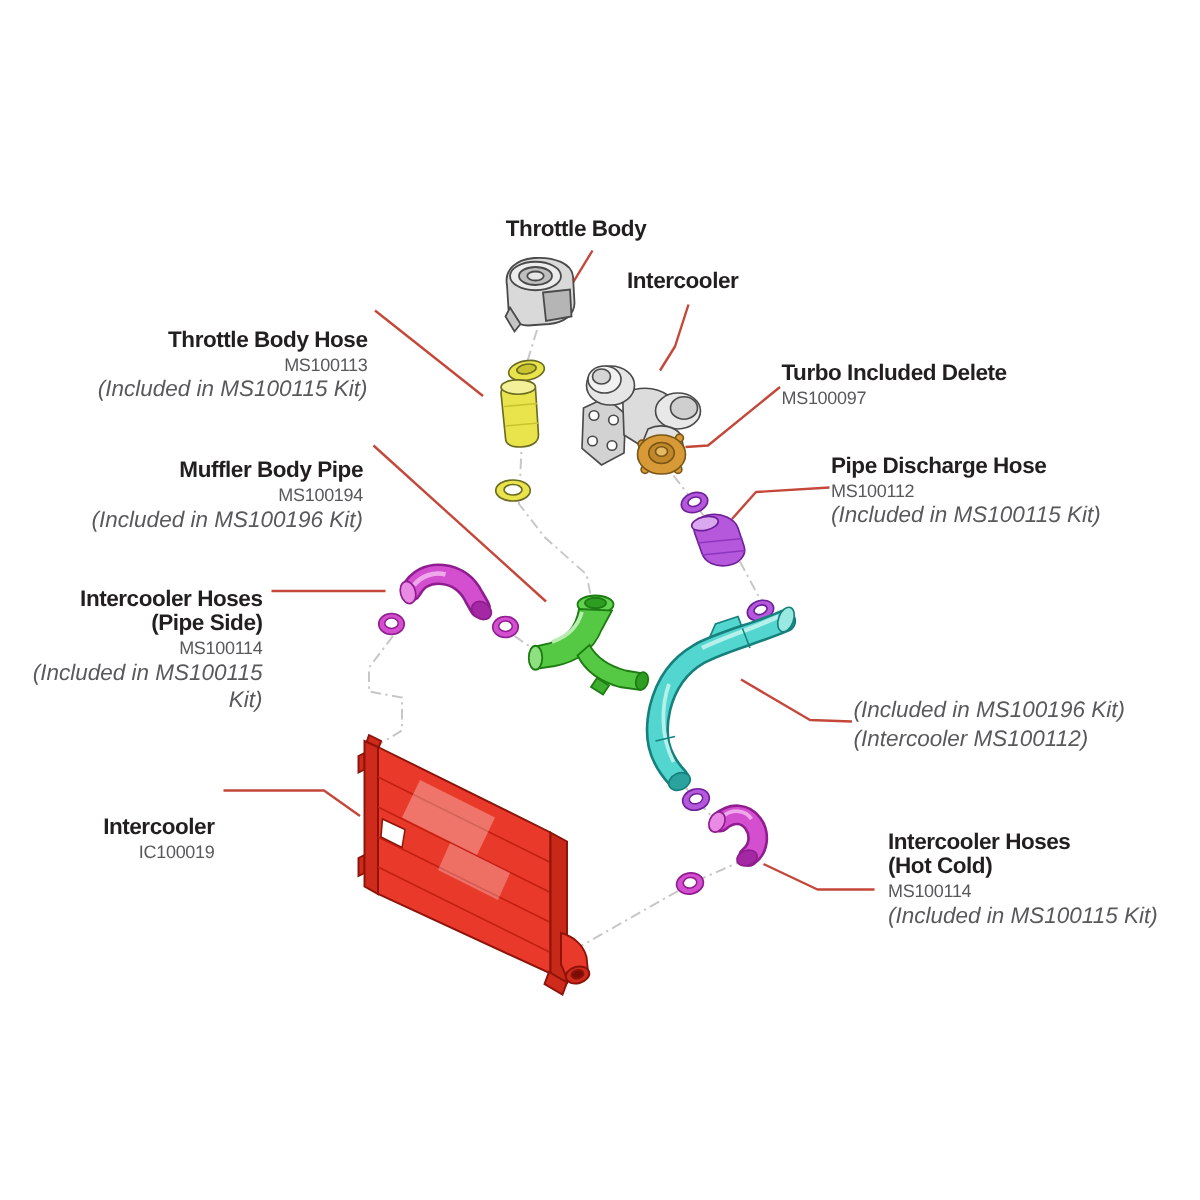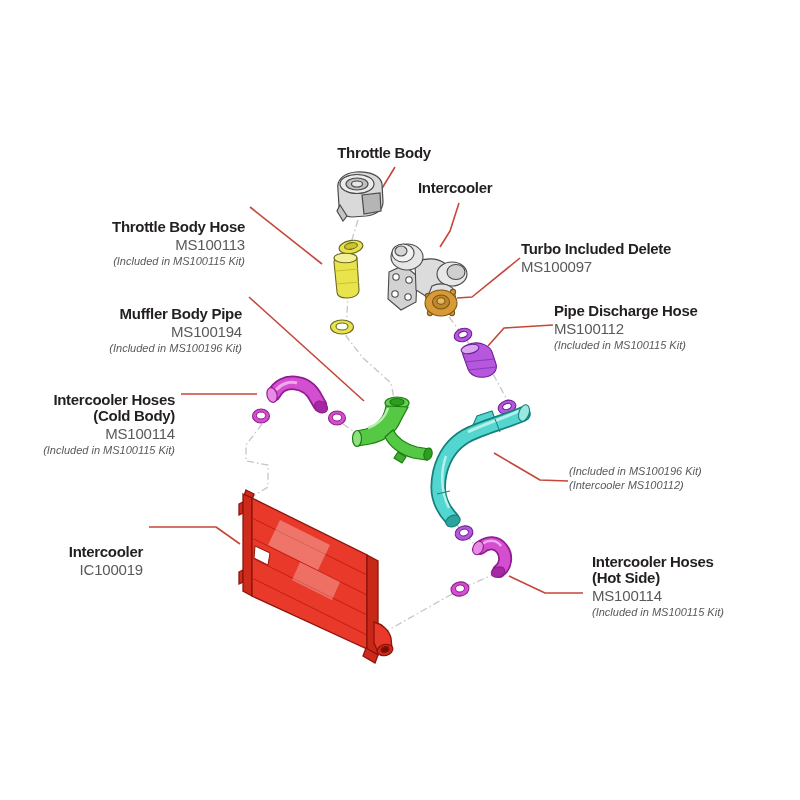--- a/index.html
+++ b/index.html
@@ -1,22 +1,22 @@
 <!DOCTYPE html>
 <html><head>
 <meta charset="utf-8">
 <style>
   html,body{margin:0;padding:0;background:#fff;}
   #stage{position:relative;width:800px;height:800px;background:#fff;overflow:hidden;
          font-family:"Liberation Sans",sans-serif;}
   #art{position:absolute;left:0;top:0;}
   .label{position:absolute;line-height:1.05;}
   .label .t{font-weight:bold;font-size:15px;color:#231f20;letter-spacing:-0.3px;line-height:1.07;}
-  .label .n{font-size:15px;color:#58595b;margin-top:2px;line-height:1.1;letter-spacing:-0.2px;}
-  .label .k{font-size:11px;font-style:italic;color:#58595b;line-height:1.18;margin-top:1px;}
+  .label .n{font-size:12px;color:#58595b;margin-top:2px;line-height:1.1;letter-spacing:-0.2px;}
+  .label .k{font-size:15px;font-style:italic;color:#58595b;line-height:1.18;margin-top:1px;}
   .ra{text-align:right;margin-top:30px;}
   .ctr{text-align:center;}
 </style>
 </head>
 <body>
 
 <div id="stage">
 
 <svg id="art" width="800" height="800" viewBox="0 0 800 800">
 
@@ -197,35 +197,35 @@
   </div>
 
   <div class="label ra" style="right:558px;top:276px">
     <div class="t">Muffler Body Pipe</div>
     <div class="n">MS100194</div>
     <div class="k">(Included in MS100196 Kit)</div>
   </div>
 
   <div class="label ra" style="right:625px;top:362px">
     <div class="t">Intercooler Hoses</div>
-    <div class="t">(Cold Body)</div>
+    <div class="t">(Pipe Side)</div>
     <div class="n">MS100114</div>
     <div class="k">(Included in MS100115 Kit)</div>
   </div>
 
   <div class="label" style="left:569px;top:464px">
     <div class="k">(Included in MS100196 Kit)</div>
     <div class="k">(Intercooler MS100112)</div>
   </div>
 
   <div class="label ra" style="right:657px;top:514px">
     <div class="t">Intercooler</div>
     <div class="n">IC100019</div>
   </div>
 
   <div class="label" style="left:592px;top:554px">
     <div class="t">Intercooler Hoses</div>
-    <div class="t">(Hot Side)</div>
+    <div class="t">(Hot Cold)</div>
     <div class="n">MS100114</div>
     <div class="k">(Included in MS100115 Kit)</div>
   </div>
 
 </div>
 
 </body></html>

